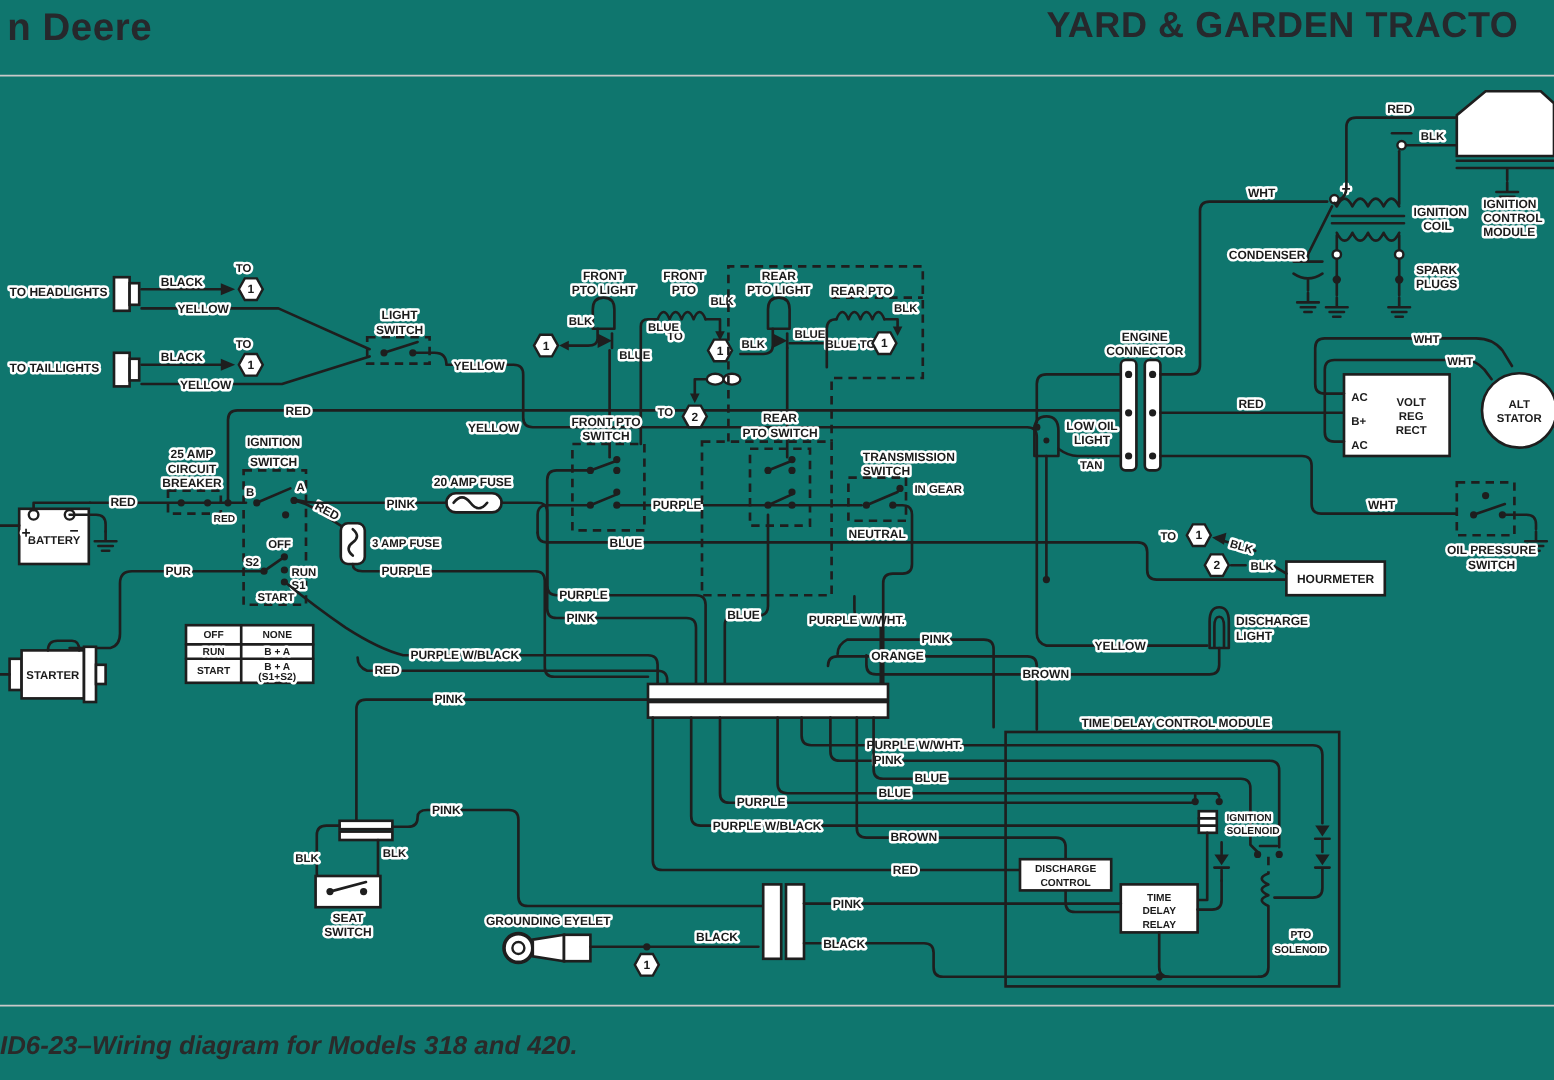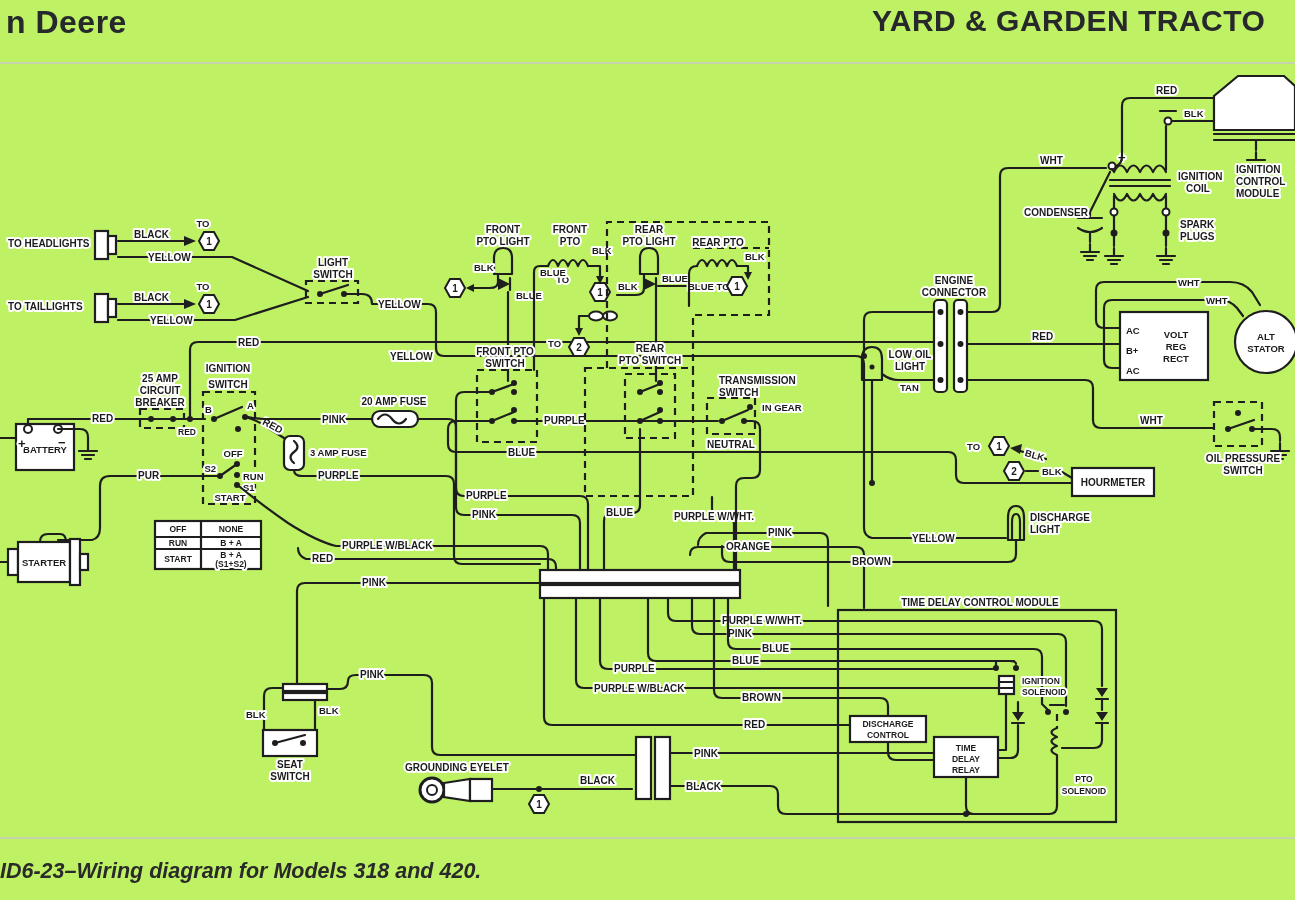--- a/index.html
+++ b/index.html
@@ -1,16 +1,16 @@
 <!DOCTYPE html>
 <html><head>
 <meta charset="utf-8">
 <style>
   html,body{margin:0;padding:0;background:#fff;}
-  .page{position:relative;width:1295px;height:900px;background:#bef264;overflow:hidden;}
+  .page{position:relative;width:1295px;height:900px;background:#0f766e;overflow:hidden;}
   svg{display:block;}
   svg text{font-family:"Liberation Sans",sans-serif;font-weight:bold;font-size:10px;fill:#1b1b1b;
     paint-order:stroke;stroke:#fff;stroke-width:4px;stroke-linejoin:round;}
   svg text.c{text-anchor:middle;}
   svg text.e{text-anchor:end;}
   svg text.s8{font-size:8.5px;}
   svg text.s9{font-size:9.5px;}
   svg text.s13{font-size:13px;}
   svg text.hdr{font-size:32px;letter-spacing:.5px;stroke-width:0;fill:#26282c;}
   svg text.ttl{font-size:30px;letter-spacing:.5px;stroke-width:0;fill:#26282c;}

